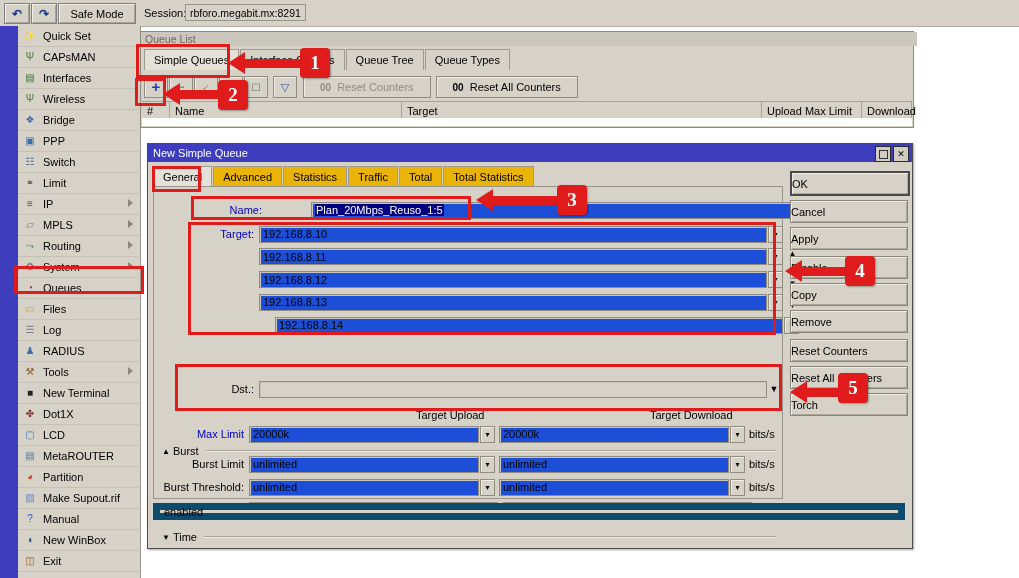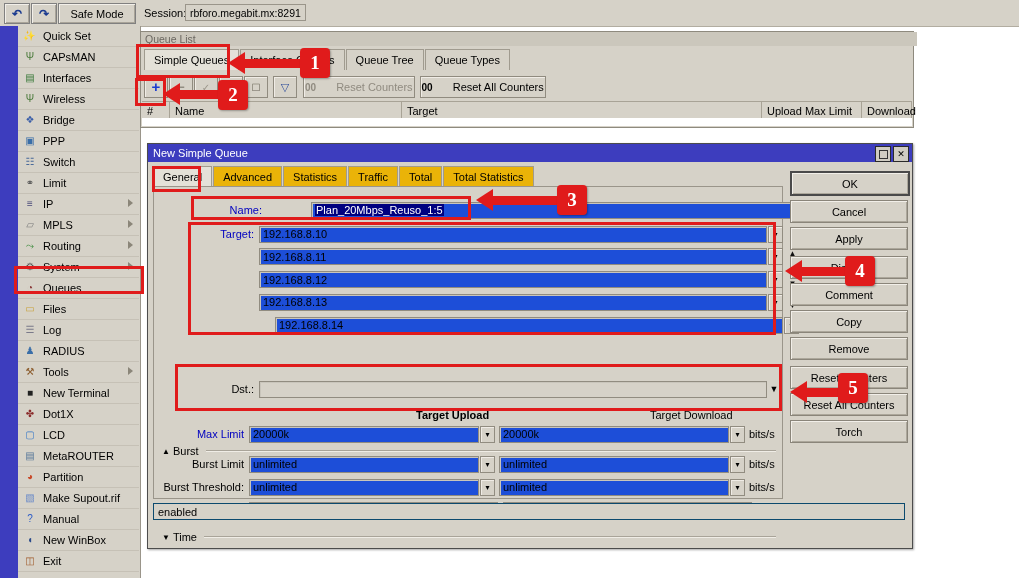--- a/index.html
+++ b/index.html
@@ -89,24 +89,24 @@
   .ql-tab.active { background: #e4e1d8; }
   .ql-toolbar { position: absolute; left: 3px; top: 44px; display: flex; align-items: center; }
   .ql-tbtn {
     width: 22px; height: 20px; margin-right: 1px;
     background: #d6d2c8; border: 1px solid #908b7f;
     box-shadow: inset 1px 1px 0 #f0ece6;
     display: flex; align-items: center; justify-content: center;
     cursor: pointer; font-size: 12px;
   }
   .ql-counter {
-    height: 20px; padding: 0 1px; margin-left: 5px;
+    height: 20px; padding: 0 16px; margin-left: 5px;
     background: #d6d2c8; border: 1px solid #908b7f;
     box-shadow: inset 1px 1px 0 #f0ece6;
-    display: flex; align-items: center; gap: 20px; cursor: pointer;
+    display: flex; align-items: center; gap: 6px; cursor: pointer;
     font-size: 11px;
   }
   .ql-counter .zeros { font-weight: bold; font-size: 10px; }
   .ql-counter.dim { color: #908b80; }
   .ql-colhdr {
     position: absolute; left: 1px; top: 69px; width: 770px; height: 17px;
     background: #d6d2c8; border-top: 1px solid #a8a396;
     display: flex;
   }
   .colcell {
@@ -199,29 +199,29 @@
     position: absolute; height: 1px; background: #a9a499;
     border-bottom: 1px solid #f0ede6;
   }
 
   
   .nsq-buttons { position: absolute; left: 642px; top: 27px; width: 116px; }
   .nsq-btn {
     width: 116px; height: 21px; margin-bottom: 4px;
     background: #d6d2c8; border: 1px solid #8a857a;
     box-shadow: inset 1px 1px 0 #f2efe9, inset -1px -1px 0 #aca79b;
-    display: flex; align-items: center; justify-content: center;
+    display: flex; align-items: center; 
     font-size: 11px; cursor: pointer;
   }
   .nsq-btn.default { border: 2px solid #4a4a4a; }
   .nsq-btn.gap { margin-top: 6px; }
 
   .nsq-status {
     position: absolute; left: 5px; top: 359px; width: 752px; height: 17px;
-    background: #d6d2c8; border: 1px solid #0c4a6e;
+    background: #d6d2c8; border: 7px solid #0c4a6e;
     display: flex; align-items: center; padding-left: 4px;
     font-size: 11px; box-sizing: border-box;
   }
 
   
   .hl {
     position: absolute; border: 3px solid #e01b1b;
     box-sizing: border-box; pointer-events: none;
   }
   .badge {
@@ -531,21 +531,21 @@
         </div>
 
       <div class="frow" style="left:0px; top:193px;">
         <div class="flabel" style="width:100px;">Dst.:</div>
         <div class="finput gray" style="width:508px;">
           <span></span>
         </div>
         <div class="plaincaret">▼</div>
       </div>
 
-      <div class="colhdr-txt" style="left:262px; top:222px;font-weight:bold;">Target Upload</div>
+      <div class="colhdr-txt" style="left:262px; top:222px;">Target Upload</div>
       <div class="colhdr-txt" style="left:496px; top:222px;">Target Download</div>
 
       <div class="frow" style="left:0px; top:238px;">
         <div class="flabel blue" style="width:90px;">Max Limit</div>
         <div class="finput" style="width:230px;">
           <span>20000k</span>
         </div>
         <div class="spin-btn">▾</div>
         <div class="finput" style="width:230px; margin-left:4px;">
           <span>20000k</span>
@@ -611,23 +611,20 @@
         <div class="nsq-btn">
           <span>Cancel</span>
         </div>
         <div class="nsq-btn">
           <span>Apply</span>
         </div>
         <div class="nsq-btn gap">
           <span>Disable</span>
         </div>
         <div class="nsq-btn">
-          <span>Comment</span>
-        </div>
-        <div class="nsq-btn">
           <span>Copy</span>
         </div>
         <div class="nsq-btn">
           <span>Remove</span>
         </div>
         <div class="nsq-btn gap">
           <span>Reset Counters</span>
         </div>
         <div class="nsq-btn">
           <span>Reset All Counters</span>

